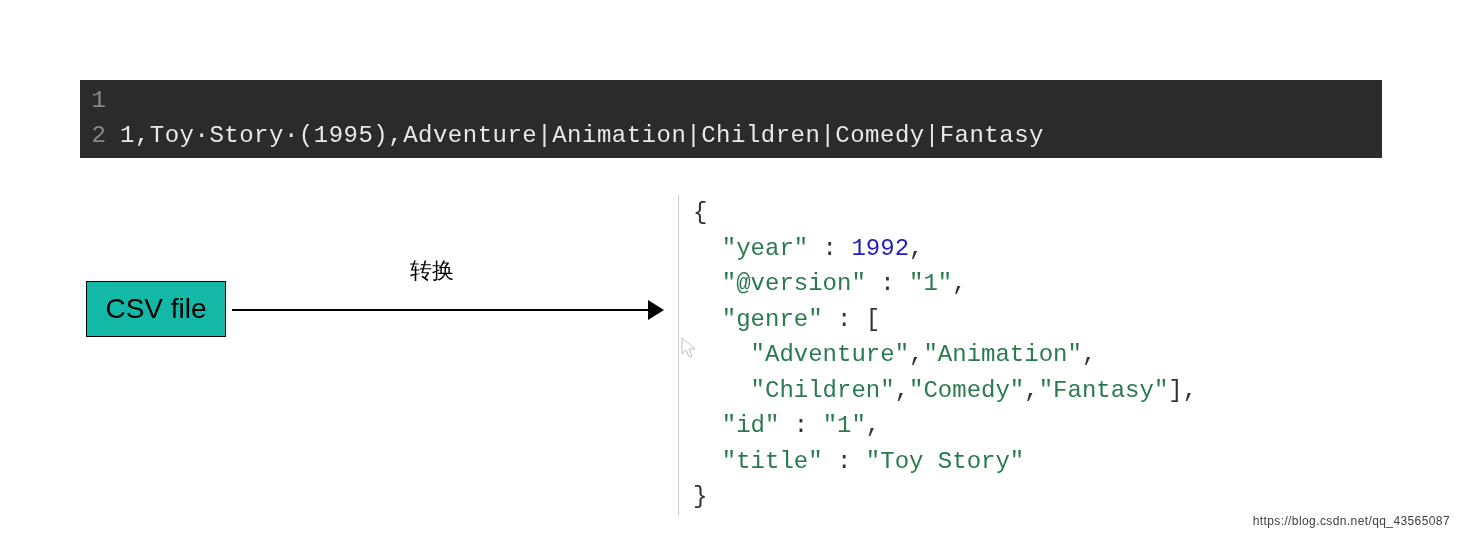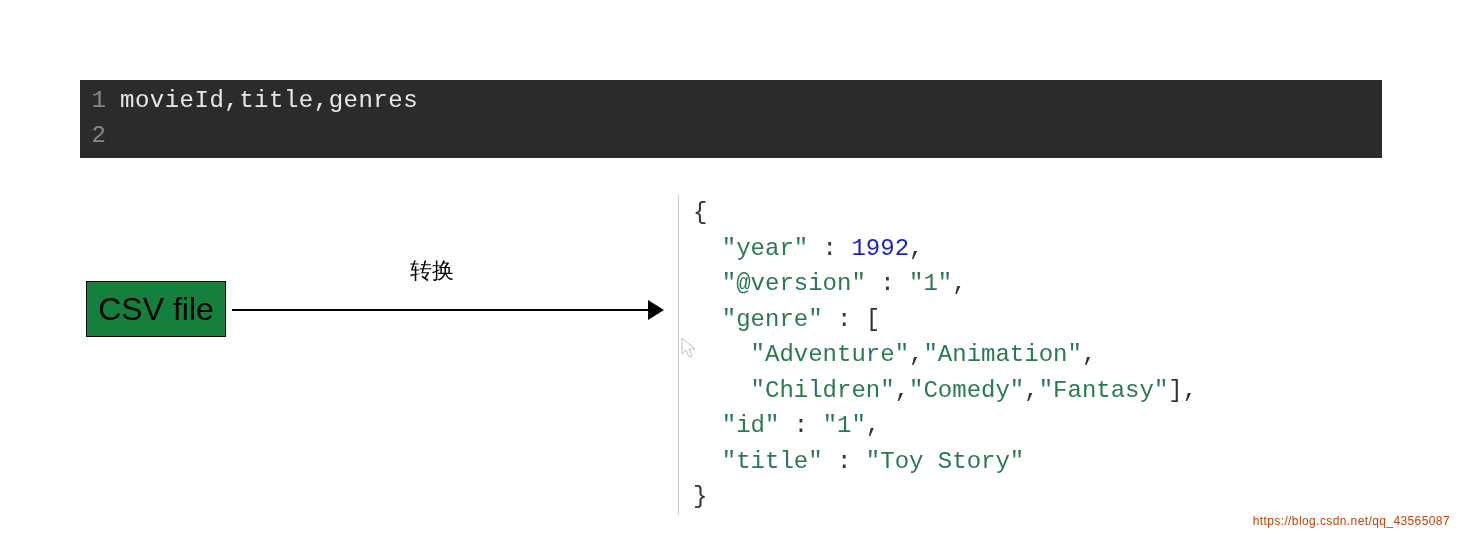--- a/index.html
+++ b/index.html
@@ -40,22 +40,22 @@
     .csv-box {
       position: absolute;
       top: 281px;
       left: 86px;
       width: 140px;
       height: 56px;
       border: 1.5px solid #000;
       display: flex;
       align-items: center;
       justify-content: center;
-      font-size: 32px;
-      background: #15803d;
+      font-size: 28px;
+      background: #14b8a6;
     }
     .arrow-label {
       position: absolute;
       top: 256px;
       left: 410px;
       font-size: 22px;
     }
     .arrow {
       position: absolute;
       top: 300px;
@@ -97,42 +97,42 @@
     }
     .k { color: #2a7a4f; }
     .s { color: #2a7a4f; }
     .n { color: #2020c0; }
     .p { color: #333; }
     .watermark {
       position: absolute;
       bottom: 6px;
       right: 12px;
       font-size: 12px;
-      color: #c2410c;
+      color: #404040;
       letter-spacing: 0.4px;
     }
     .cursor-icon {
       position: absolute;
       top: 337px;
       left: 681px;
       width: 18px;
       height: 22px;
       opacity: 0.4;
     }
   </style>
 </head>
 <body>
 
 <div class="code-block">
   <div class="code-line">
     <span class="line-number">1</span>
-    <span class="line-content">movieId,title,genres</span>
   </div>
   <div class="code-line">
     <span class="line-number">2</span>
+    <span class="line-content">1,Toy·Story·(1995),Adventure|Animation|Children|Comedy|Fantasy</span>
   </div>
 </div>
 
 <div class="csv-box">
   <span>CSV file</span>
 </div>
 
 <div class="arrow-label">转换</div>
 
 <div class="arrow">

